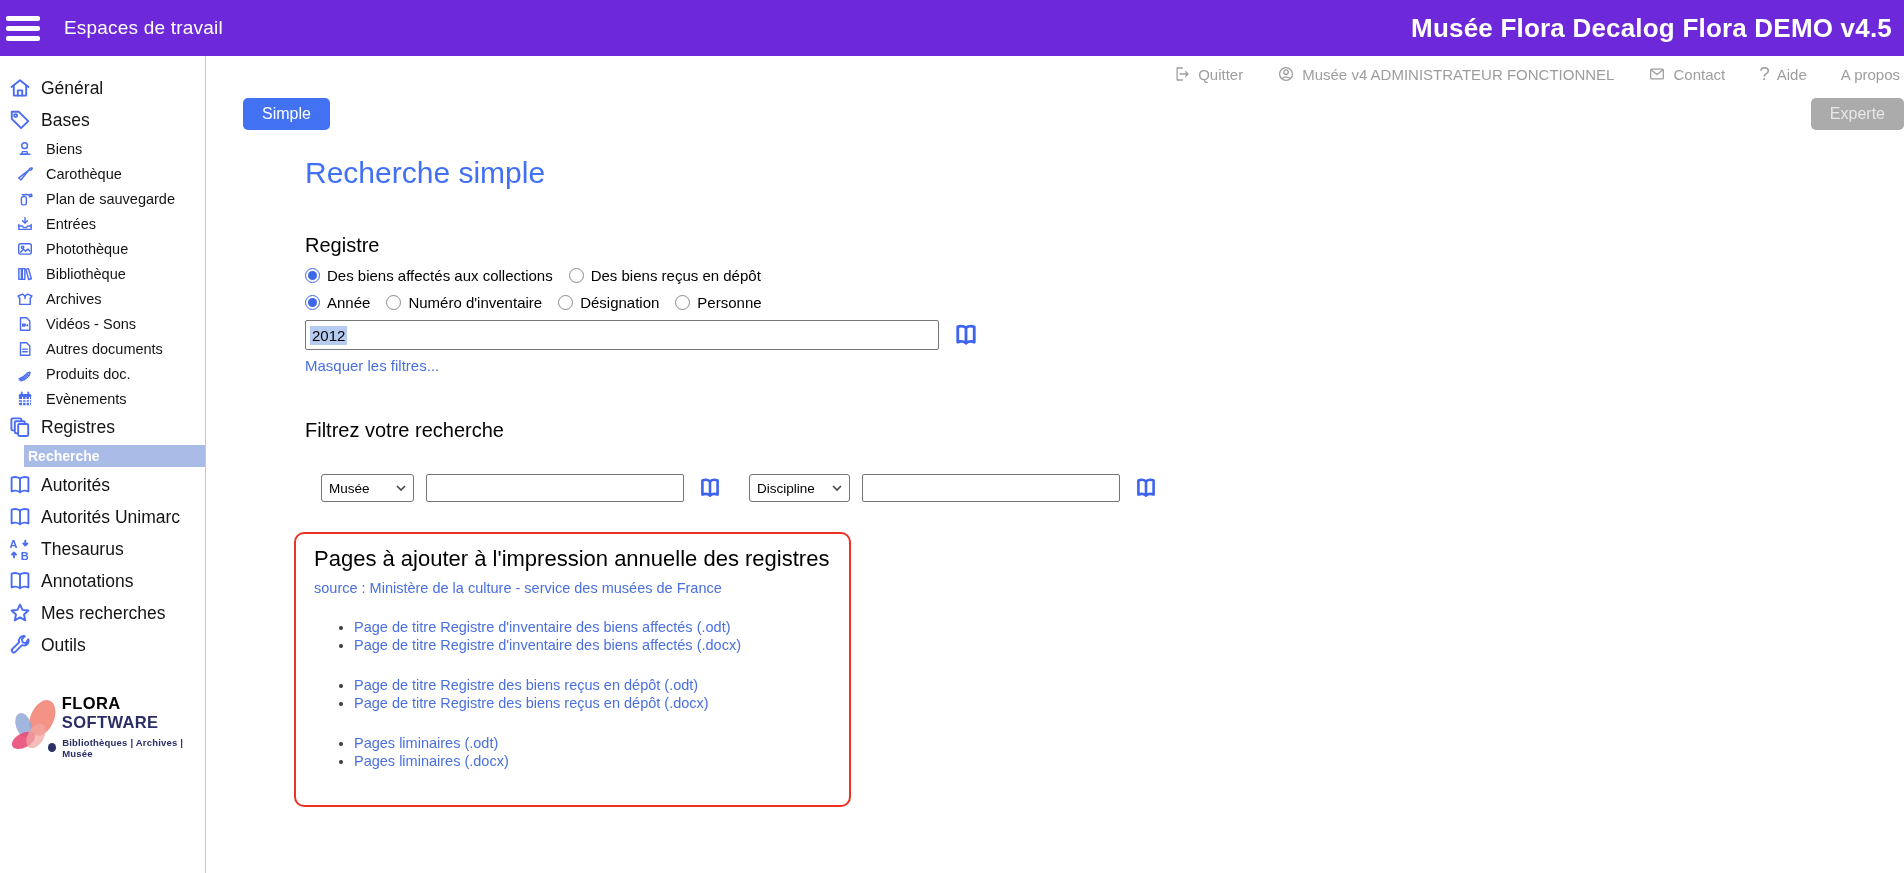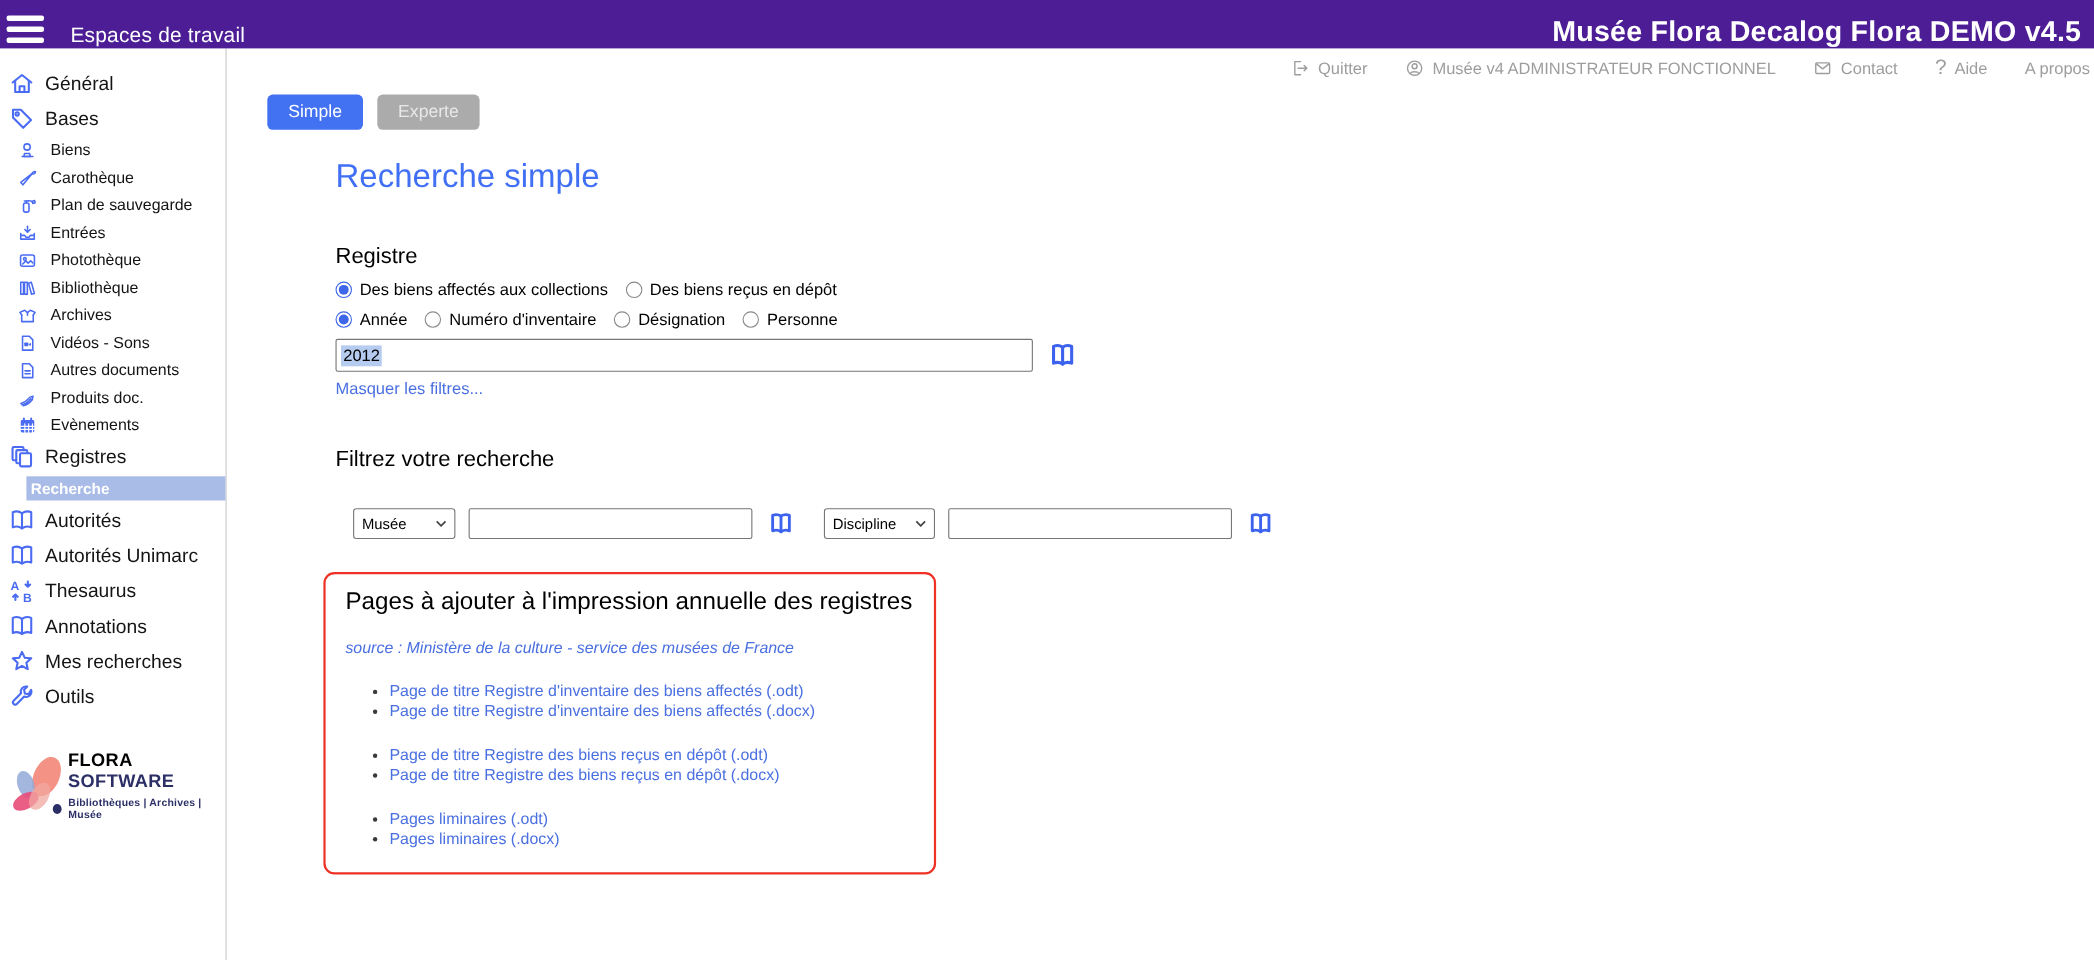--- a/index.html
+++ b/index.html
@@ -1,20 +1,20 @@
 <!DOCTYPE html>
 <html><head>
 <meta charset="utf-8">
 <style>
   * { margin:0; padding:0; box-sizing:border-box; }
   html,body { width:1904px; height:873px; overflow:hidden; background:#fff;
               font-family:"Liberation Sans", sans-serif; }
 
   
-  .topbar { height:44px; background:#4c1d95; display:flex; align-items:flex-end; position:relative; }
+  .topbar { height:56px; background:#6d28d9; display:flex; align-items:center; position:relative; }
   .hamburger { width:44px; height:36px; margin-left:6px; display:flex; flex-direction:column;
                justify-content:center; gap:5px; cursor:pointer; }
   .hamburger span { display:block; width:34px; height:5px; background:#fff; border-radius:2px; }
   .workspace { color:#fff; font-size:19px; margin-left:14px; letter-spacing:.2px; }
   .apptitle { position:absolute; right:12px; color:#fff; font-size:26px; font-weight:700; letter-spacing:.2px; }
 
   
   .layout { display:flex; height:829px; }
   .sidebar { width:206px; border-right:1px solid #c9c9c9; padding-top:16px; flex:none; }
   .rightcol { flex:1; min-width:0; }
@@ -40,21 +40,21 @@
   .logo { margin:26px 0 0 2px; display:flex; align-items:center; }
   .logo-text { margin-left:-10px; }
   .logo-line1 { font-size:16.5px; font-weight:700; letter-spacing:.4px; }
   .logo-flora { color:#000000; }
   .logo-soft { color:#2B2F66; }
   .logo-line2 { display:flex; align-items:center; gap:6px; margin-top:5px; }
   .logo-dot { width:9px; height:9px; border-radius:50%; background:#2B2F66; margin-left:-14px; }
   .logo-tag { font-size:9.5px; font-weight:700; color:#2B2F66; letter-spacing:.2px; }
 
   
-  .tabs { display:flex; gap:13px; margin:6px 0 0 37px; }
+  .tabs { display:flex; gap:1px; margin:6px 0 0 37px;justify-content:space-between; }
   .tab { padding:7px 19px; font-size:16px; border-radius:5px; cursor:pointer; }
   .tab.active { background:#4271F2; color:#fff; }
   .tab.inactive { background:#ABABAB; color:#E8E8E8; }
 
   
   .content { margin-left:99px; }
   h1.pagetitle { color:#4170F4; font-size:30px; font-weight:400; margin-top:26px; }
   h2.sect { font-size:20px; font-weight:400; color:#000; margin-top:44px; }
   .radio-row { display:flex; align-items:center; gap:16px; margin-top:10px; font-size:15px; color:#000; }
   .radio-opt { display:flex; align-items:center; gap:7px; cursor:pointer; }
@@ -76,23 +76,23 @@
             align-items:center; justify-content:space-between; font-size:13.5px; padding:0 7px; cursor:pointer; }
   .select svg { width:10px; height:6px; stroke:#444; fill:none; stroke-width:1.6; }
   .sel-musee { width:93px; }
   .sel-disc { width:101px; }
   .filt-input { width:258px; height:28px; margin-left:12px; }
   .filter-row .book { width:26px; height:24px; }
   .grp2 { margin-left:26px; }
 
   
   .pages-box { width:557px; margin:30px 0 0 -11px; border:2.5px solid #EE3124; border-radius:10px;
-               padding:12px 18px 20px; }
+               padding:12px 18px 34px; }
   .pages-box h2 { font-size:22px; font-weight:400; color:#000; }
-  .src-link { display:inline-block; margin-top:22px; color:#4A6FE0; font-size:14.5px; text-decoration:none; cursor:pointer;font-style:italic; }
+  .src-link { display:inline-block; margin-top:8px; color:#4A6FE0; font-size:14.5px; text-decoration:none; cursor:pointer; }
   .pages-box ul { margin:22px 0 0 0; padding-left:40px; }
   .pages-box li { font-size:14.5px; margin-bottom:2px; }
   .pages-box li::marker { color:#3a3a3a; font-size:13px; }
   .pages-box li.gap { margin-bottom:24px; }
   .pages-box li a { color:#4A6FE0; text-decoration:none; cursor:pointer; }
 </style>
 </head>
 <body>
 
 <div class="topbar">

